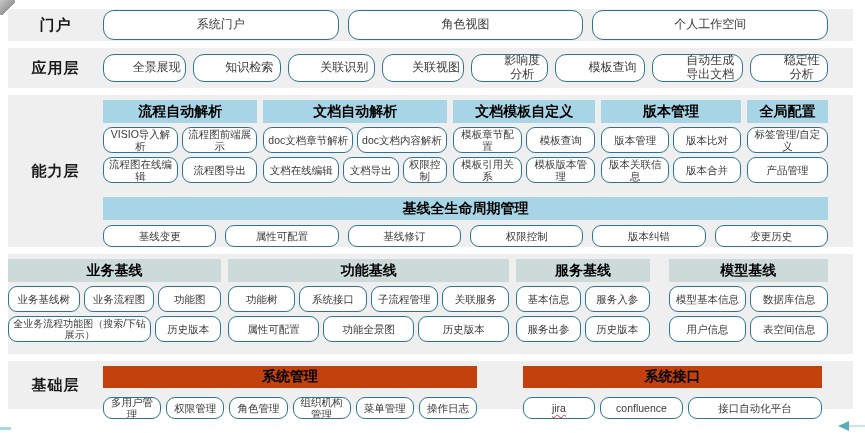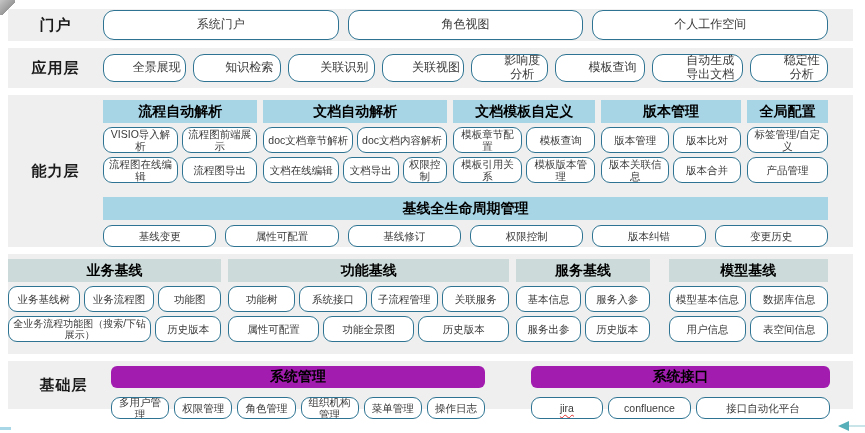--- a/index.html
+++ b/index.html
@@ -26,21 +26,21 @@
   }
 
   .band{
     position:relative;display:flex;background:#efefef;
     margin-left:8px;width:845px;box-sizing:border-box;
   }
   .b1{margin-top:9px;height:32px;}
   .b2{margin-top:7px;height:40px;}
   .b3{margin-top:7px;height:152px;}
   .b4{margin-top:7px;height:100px;}
-  .b5{margin-top:7px;height:48px;padding-left:8px;}
+  .b5{margin-top:7px;height:48px;}
 
   .layer-label{
     width:95px;flex:0 0 95px;display:flex;align-items:center;justify-content:center;
     font-weight:bold;font-size:15px;color:#1a1a1a;letter-spacing:1px;
   }
   .content{flex:1;box-sizing:border-box;padding-right:25px;display:flex;flex-direction:column;}
 
   .btn{
     background:#fff;border:1.5px solid #2e7492;border-radius:9px;
     display:flex;align-items:center;justify-content:center;
@@ -56,21 +56,21 @@
   .app-row .btn{height:28px;padding-left:28px;}
 
   .groups-row{display:flex;margin-top:5px;}
   .group{display:flex;flex-direction:column;gap:4px;box-sizing:border-box;}
   .hdr{
     height:23px;flex:0 0 23px;display:flex;align-items:center;justify-content:center;
     font-weight:bold;font-size:14px;color:#000;
   }
   .hdr-blue{background:#a7d5e6;}
   .hdr-sage{background:#ccdbd9;}
-  .hdr-teal{background:#a21caf;border-radius:6px;}
+  .hdr-teal{background:#c2410c;}
   .g-row{display:flex;gap:4px;height:26px;}
   .g-row .btn{flex:1;}
 
   .baseline-hdr{margin-top:14px;}
   .baseline-row{display:flex;gap:9px;margin-top:5px;height:24px;}
   .baseline-row .btn{flex:1;}
 
   .found-row{display:flex;gap:5px;margin-top:5px;height:22px;}
   .found-row .btn{flex:1;}
   .fg1{flex:0 0 374px;}

